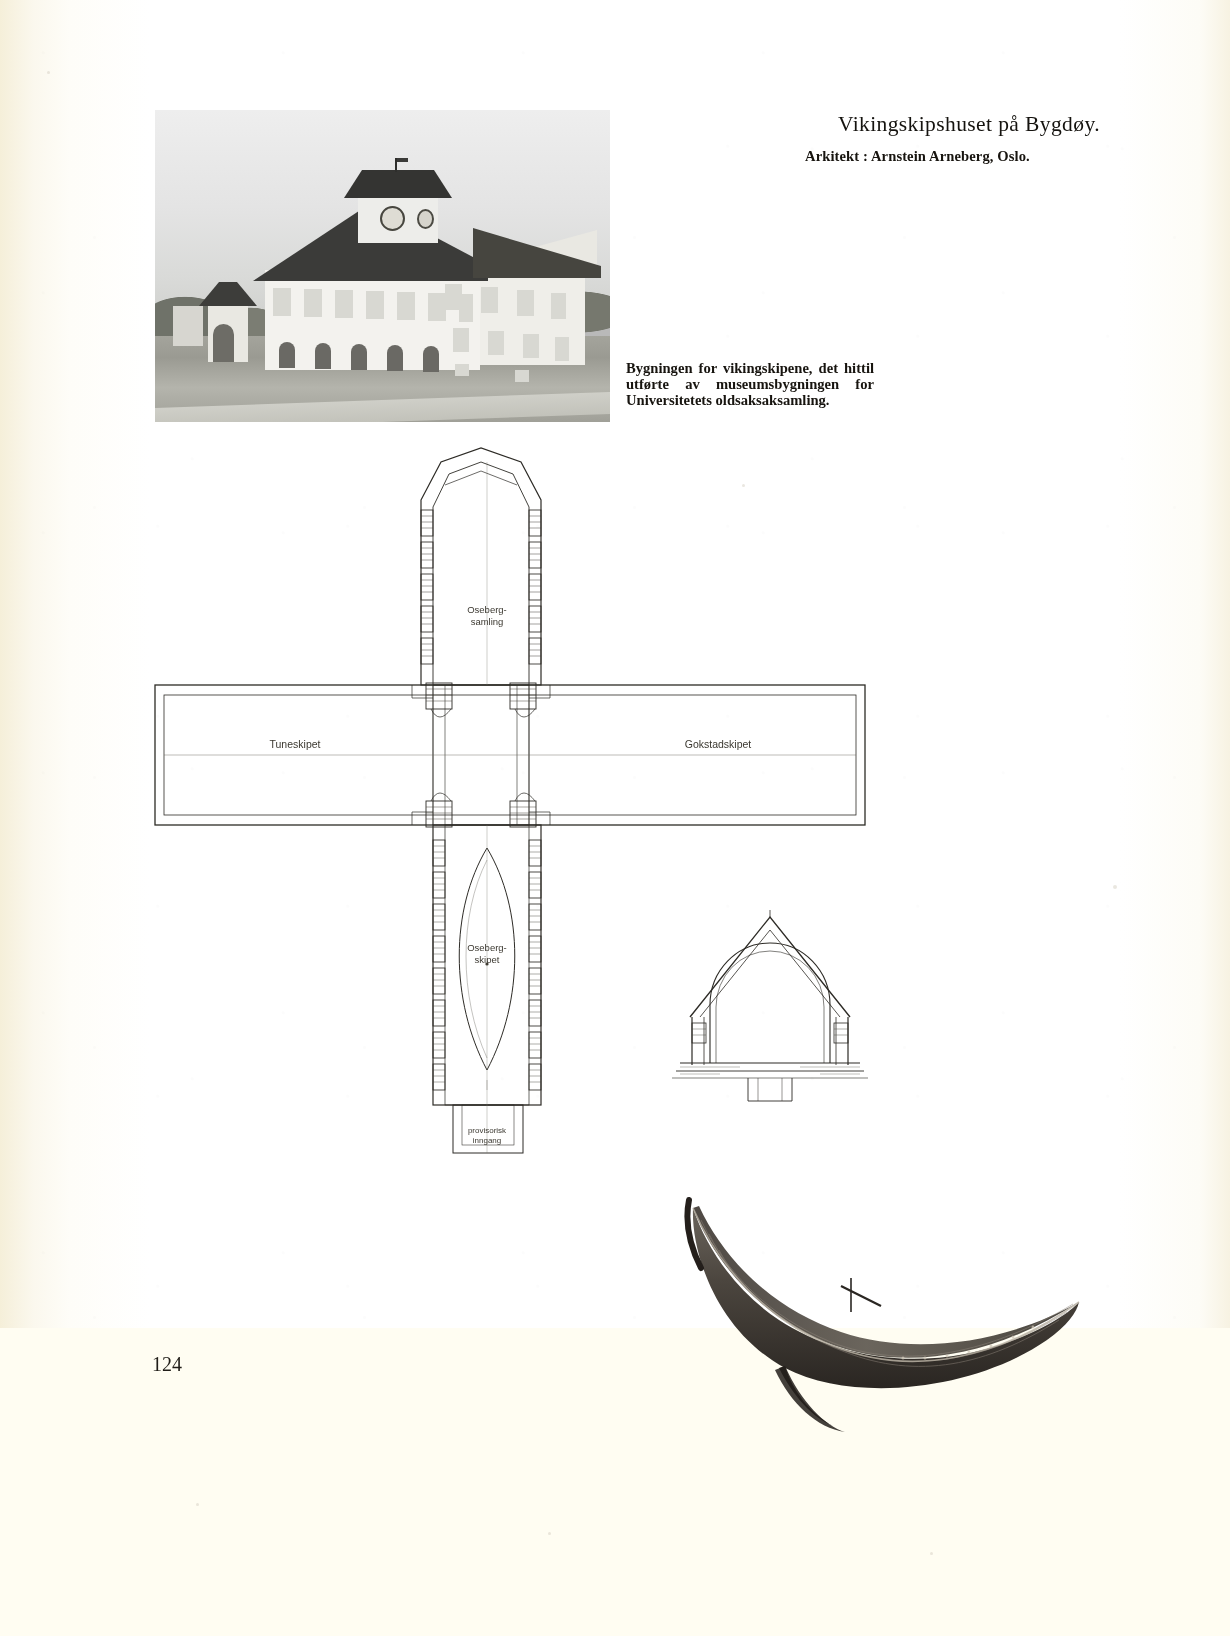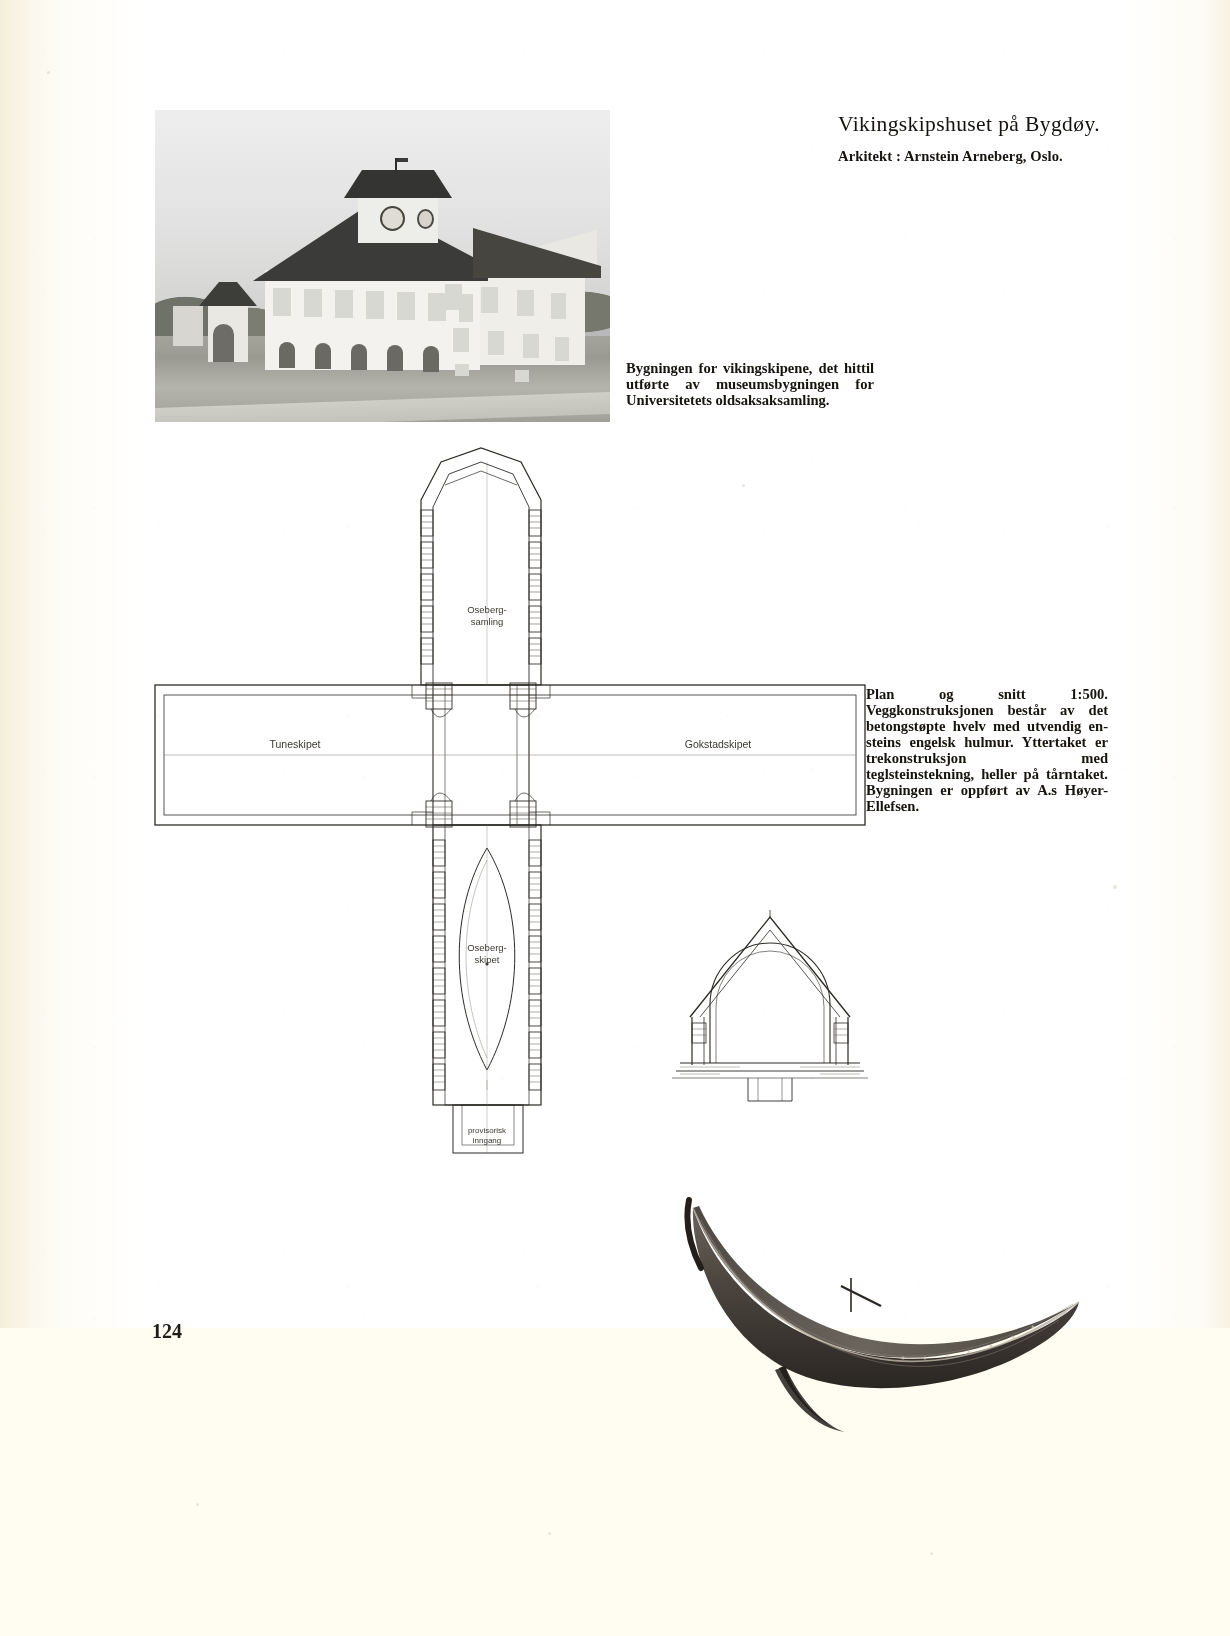--- a/index.html
+++ b/index.html
@@ -28,43 +28,43 @@
   }
   .spk{position:absolute;background:#d9d4c6;border-radius:50%;opacity:.55;}
 
   
   #title{
     position:absolute;left:838px;top:112px;width:300px;
     font-size:21.5px;letter-spacing:.4px;color:#15130f;
     text-align:left;white-space:nowrap;
   }
   #subtitle{
-    position:absolute;left:838px;top:148px;width:300px;
+    position:absolute;left:805px;top:148px;width:300px;
     font-size:14.6px;font-weight:bold;color:#17140f;letter-spacing:.1px;
     white-space:nowrap;
   }
   .cap{
     color:#17140f;font-weight:bold;
     font-size:14.6px;line-height:16px;
   }
   #photo-caption{
     position:absolute;left:626px;top:360px;width:248px;
     text-align:justify;text-align-last:left;
   }
   #plan-caption{
     position:absolute;left:866px;top:686px;width:242px;
     text-align:justify;text-align-last:left;
   }
   #boat-caption{
     position:absolute;left:455px;top:1342px;width:222px;
     text-align:center;
   }
   #folio{
-    position:absolute;left:152px;top:1320px;
-    font-size:20px;color:#201d18;font-family:"Liberation Serif",serif;font-weight:bold;
+    position:absolute;left:152px;top:1353px;
+    font-size:20px;color:#201d18;font-family:"Liberation Serif",serif;
   }
 
   
   #photo{
     position:absolute;left:155px;top:110px;width:455px;height:312px;
     overflow:hidden;
     background:#b9b9b9;
   }
   .ph-sky{
     position:absolute;left:0;top:0;width:455px;height:215px;
@@ -294,21 +294,20 @@
       <text x="337" y="185" font-size="9.5">samling</text>
       <text x="145" y="308" font-size="10.5">Tuneskipet</text>
       <text x="568" y="308" font-size="10.5">Gokstadskipet</text>
       <text x="337" y="511" font-size="9.5">Oseberg-</text>
       <text x="337" y="523" font-size="9.5">skipet</text>
       <text x="337" y="693" font-size="8">provisorisk</text>
       <text x="337" y="703" font-size="8">inngang</text>
     </g>
   </svg>
 
-  <div id="plan-caption" class="cap">Plan og snitt 1:500. Veggkonstruksjonen består av det betongstøpte hvelv med utvendig en-steins engelsk hulmur. Yttertaket er trekonstruksjon med teglsteinstekning, heller på tårntaket. Bygningen er oppført av A.s Høyer-Ellefsen.</div>
 
   <svg id="section" viewBox="0 0 200 200">
     <g fill="none" stroke="#2d2b26" stroke-width="1.1">
 
       <path d="M20 112 L100 12 L180 112" stroke-width="1.4"></path>
       <path d="M30 112 L100 25 L170 112" stroke-width="0.8"></path>
 
       <path d="M22 112 L22 160 M178 112 L178 160" stroke-width="1.2"></path>
       <path d="M34 112 L34 160 M166 112 L166 160" stroke-width="0.8"></path>
 

